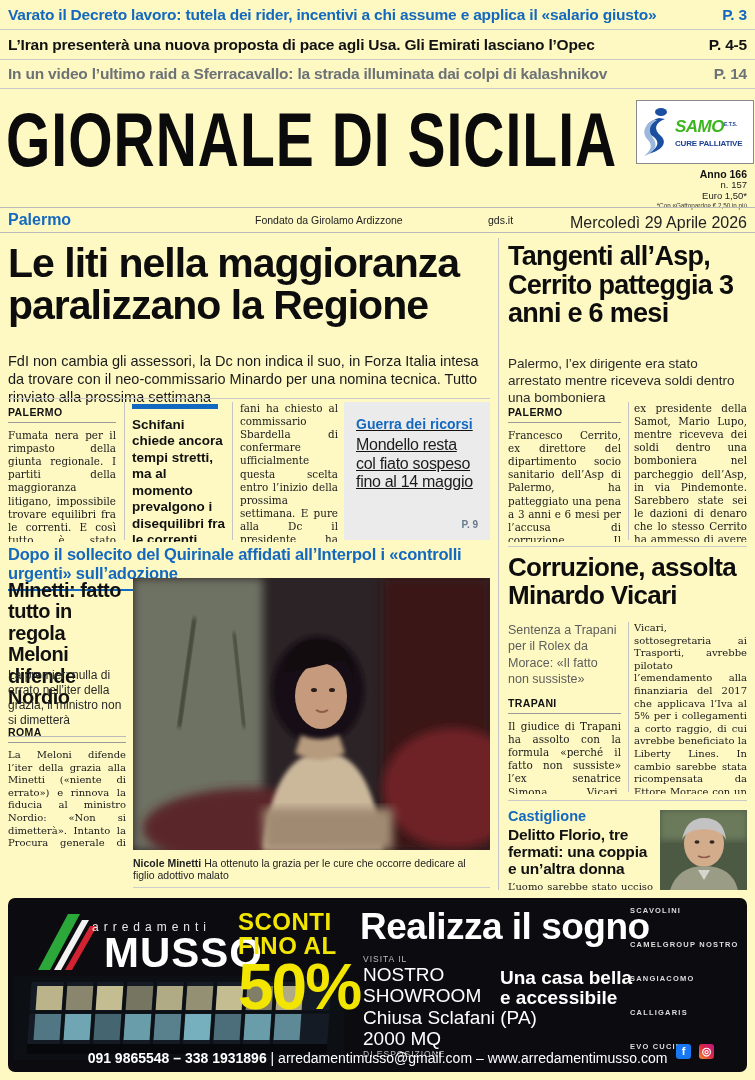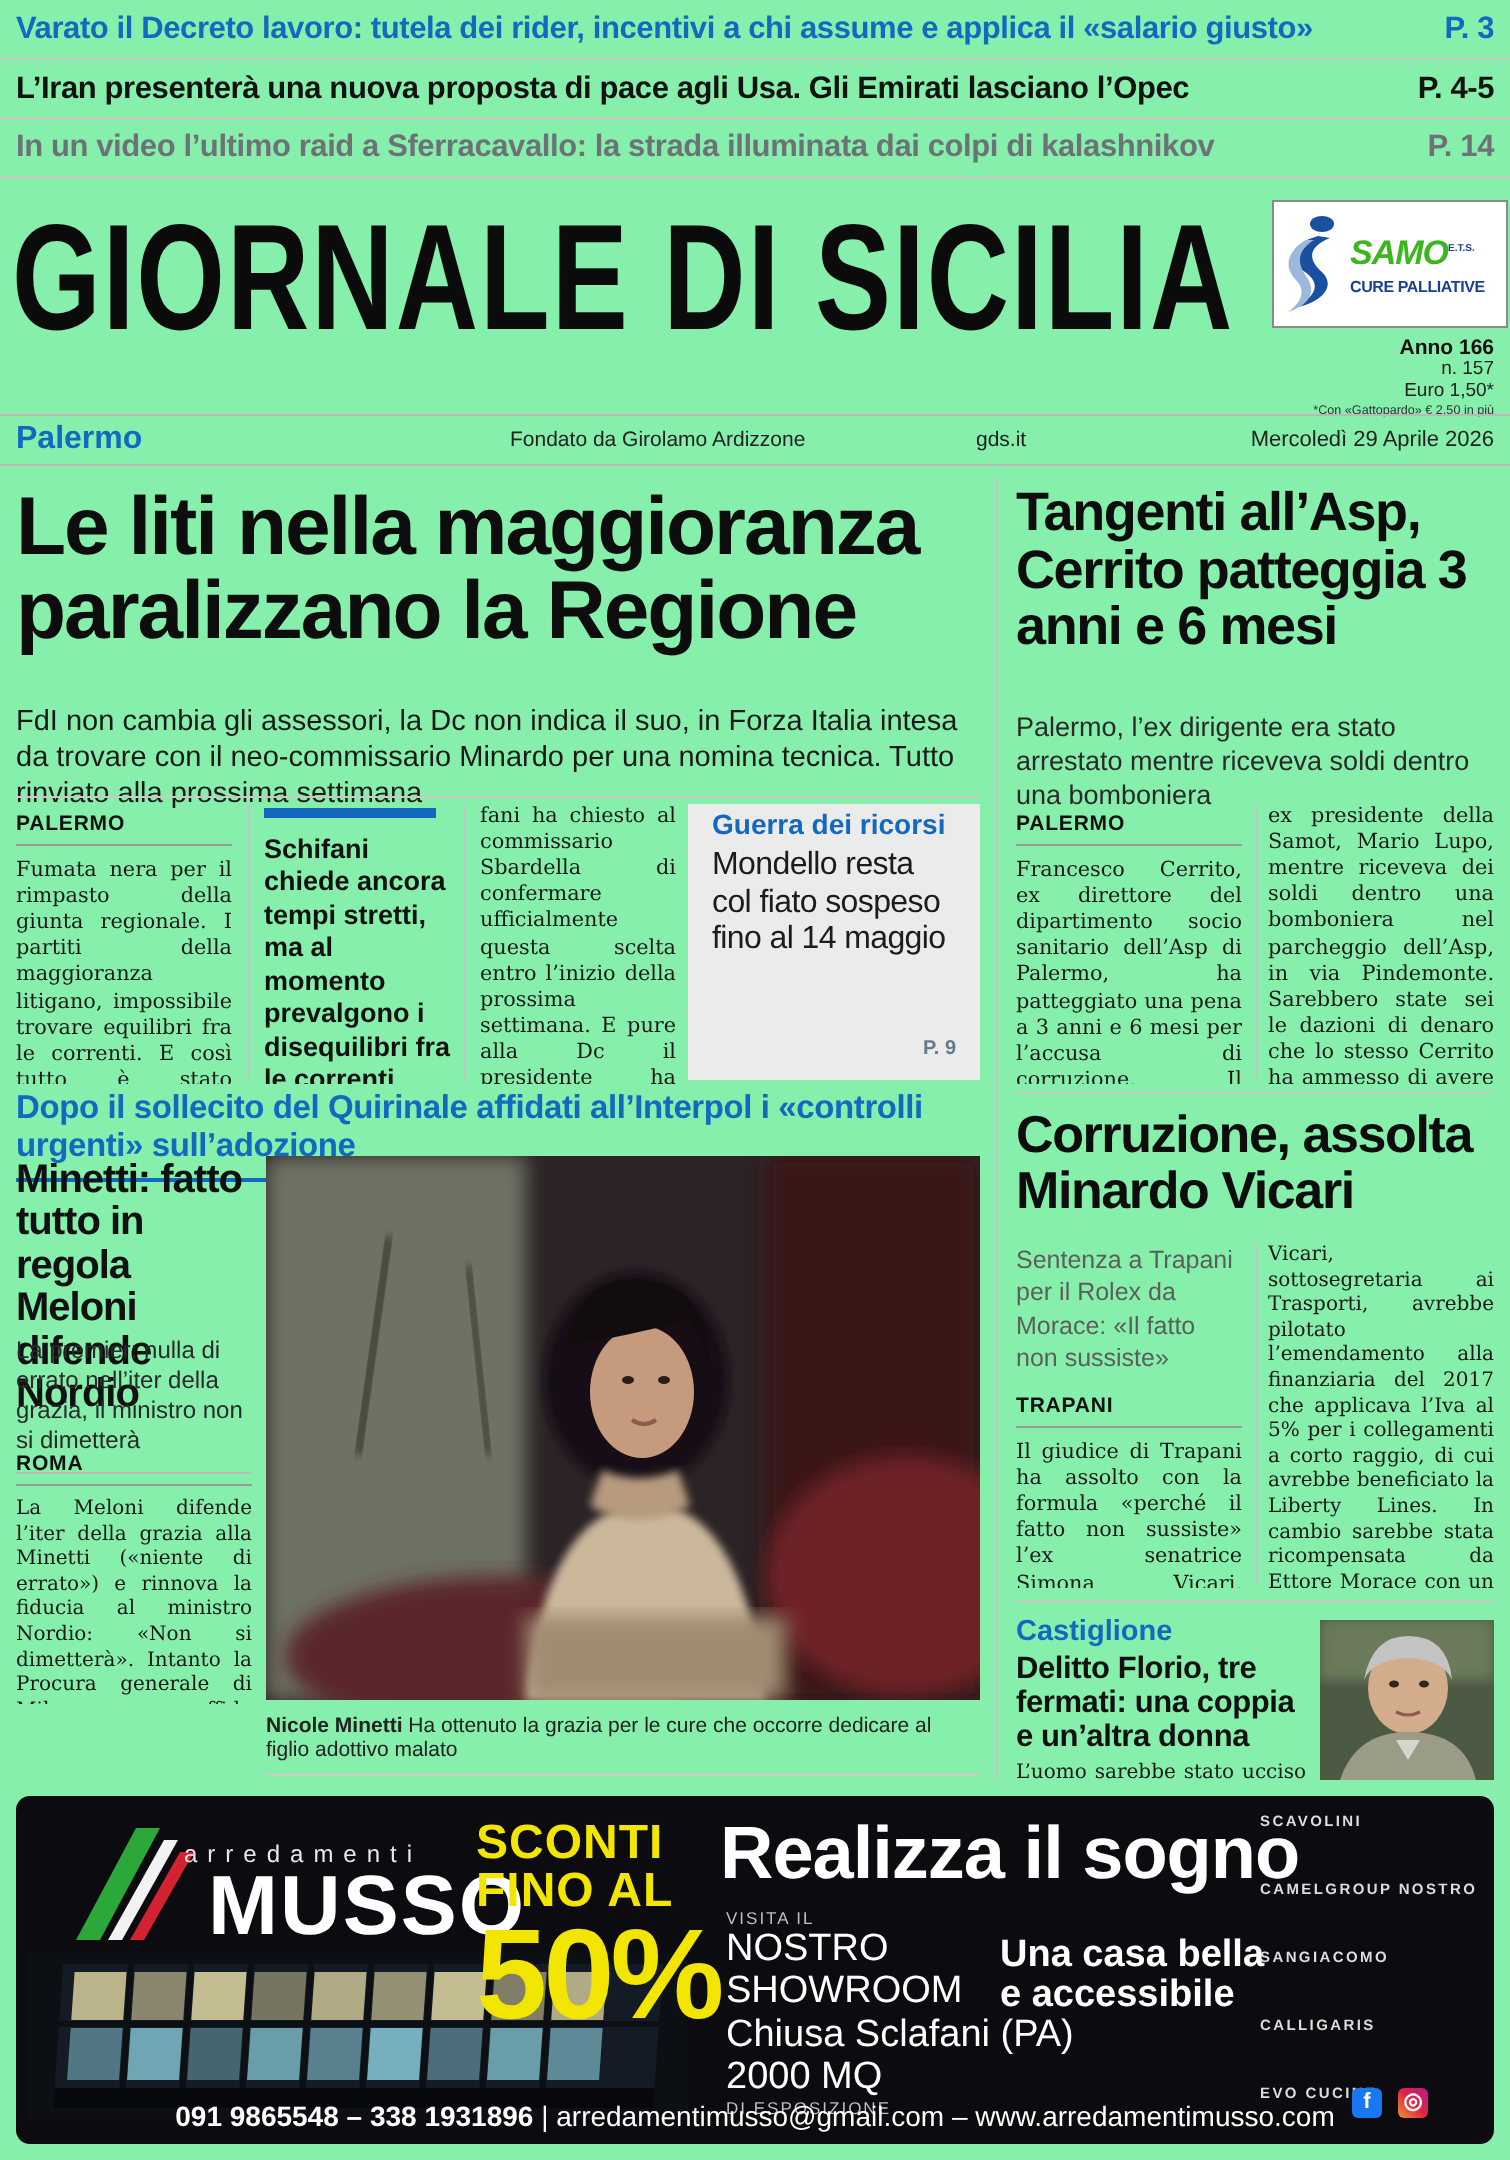--- a/index.html
+++ b/index.html
@@ -1,16 +1,16 @@
 <!DOCTYPE html>
 <html><head>
 <meta charset="utf-8">
 <style>
   html,body{margin:0;padding:0;background:#fff;}
-  .page{position:relative;width:755px;height:1080px;background:#86efac;overflow:hidden;
+  .page{position:relative;width:755px;height:1080px;background:#fef9c3;overflow:hidden;
         font-family:"Liberation Sans",sans-serif;color:#111;}
   .abs{position:absolute;}
   .hr{position:absolute;height:1px;background:#c9c9c9;}
   
   .teaser{position:absolute;left:8px;right:8px;display:flex;justify-content:space-between;
           align-items:center;font-weight:bold;font-size:15.5px;letter-spacing:-.2px;}
   .t-blue{color:#1368bf;} .t-black{color:#121212;} .t-gray{color:#6d7277;}
   .t-page{font-weight:bold;white-space:nowrap;margin-left:12px;}
   
   .masthead{position:absolute;left:6px;top:96px;font-weight:900;font-size:57px;letter-spacing:1px;
@@ -23,33 +23,33 @@
   .edition{position:absolute;right:8px;top:168px;text-align:right;line-height:1.15;}
   .ed-anno{font-weight:bold;font-size:10.5px;}
   .ed-small{font-size:9.5px;color:#222;}
   .ed-note{font-size:6.3px;color:#333;}
   
   .infobar{position:absolute;left:0;top:207px;width:755px;height:24px;
            border-top:1px solid #b9b9b9;border-bottom:1px solid #b9b9b9;}
   .city{position:absolute;left:8px;top:3px;color:#1368bf;font-weight:900;font-size:16px;}
   .founded{position:absolute;left:255px;top:6px;font-size:10.5px;color:#222;}
   .site{position:absolute;left:488px;top:6px;font-size:10.5px;color:#222;}
-  .date{position:absolute;right:8px;top:6px;font-size:11px;color:#222;}
+  .date{position:absolute;right:8px;top:6px;font-size:16px;color:#222;}
   
   .h1{position:absolute;left:8px;top:242px;width:482px;font-size:41px;line-height:1.03;
       font-weight:800;letter-spacing:-1px;color:#0d0d0d;}
   .standfirst{position:absolute;left:8px;top:352px;width:482px;font-size:14.5px;line-height:1.25;color:#1a1a1a;}
   .vline{position:absolute;width:1px;background:#c4c4c4;}
   .serif{font-family:"DejaVu Serif",serif;font-size:10.4px;line-height:1.26;text-align:justify;color:#191919;}
   .kicker{font-family:"Liberation Sans",sans-serif;font-weight:bold;font-size:10.5px;letter-spacing:.4px;
           padding:4px 0 4px 0;border-bottom:1px solid #9a9a9a;margin-bottom:6px;color:#111;text-align:left;}
   .colbox{position:absolute;overflow:hidden;}
   .quote-col{font-weight:bold;font-size:13.5px;line-height:1.22;color:#111;}
   .quote-col::before{content:"";display:block;width:86px;height:5px;background:#1368bf;margin-bottom:8px;}
-  .graybox{position:absolute;background:#ebebeb;padding:2px 12px;box-sizing:border-box;}
+  .graybox{position:absolute;background:#ebebeb;padding:14px 12px;box-sizing:border-box;text-decoration:underline;}
   .graybox .gk{color:#1368bf;font-weight:800;font-size:14px;margin-bottom:4px;}
   .graybox .gt{font-size:16px;line-height:1.17;color:#1c1c1c;letter-spacing:-.3px;}
   .graybox .gp{position:absolute;right:12px;bottom:10px;font-weight:bold;font-size:10px;color:#68798a;}
   .bluestrip{position:absolute;left:8px;top:545px;width:482px;border-bottom:2px solid #1368bf;
              padding-bottom:6px;color:#1368bf;font-weight:800;font-size:16.5px;letter-spacing:-.2px;}
   
   .h2-min{position:absolute;left:8px;top:580px;width:120px;font-size:20px;line-height:1.07;
           font-weight:800;letter-spacing:-.5px;}
   .min-stand{position:absolute;left:8px;top:668px;width:118px;font-size:12px;line-height:1.25;color:#2a2a2a;
              border-bottom:1px solid #bbb;padding-bottom:8px;}

